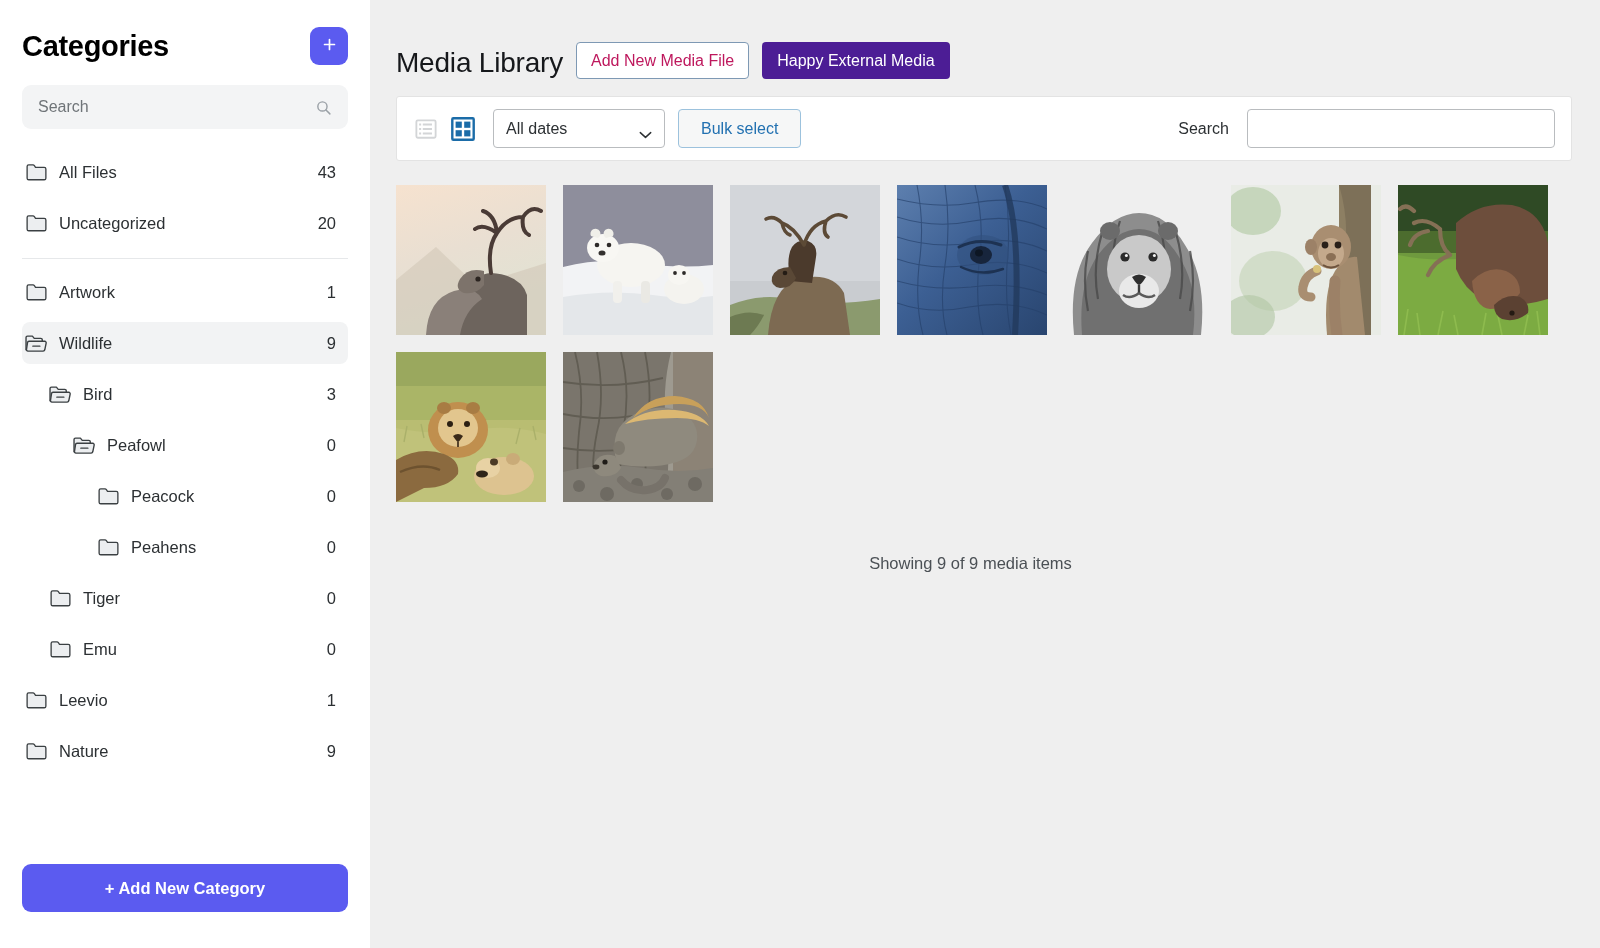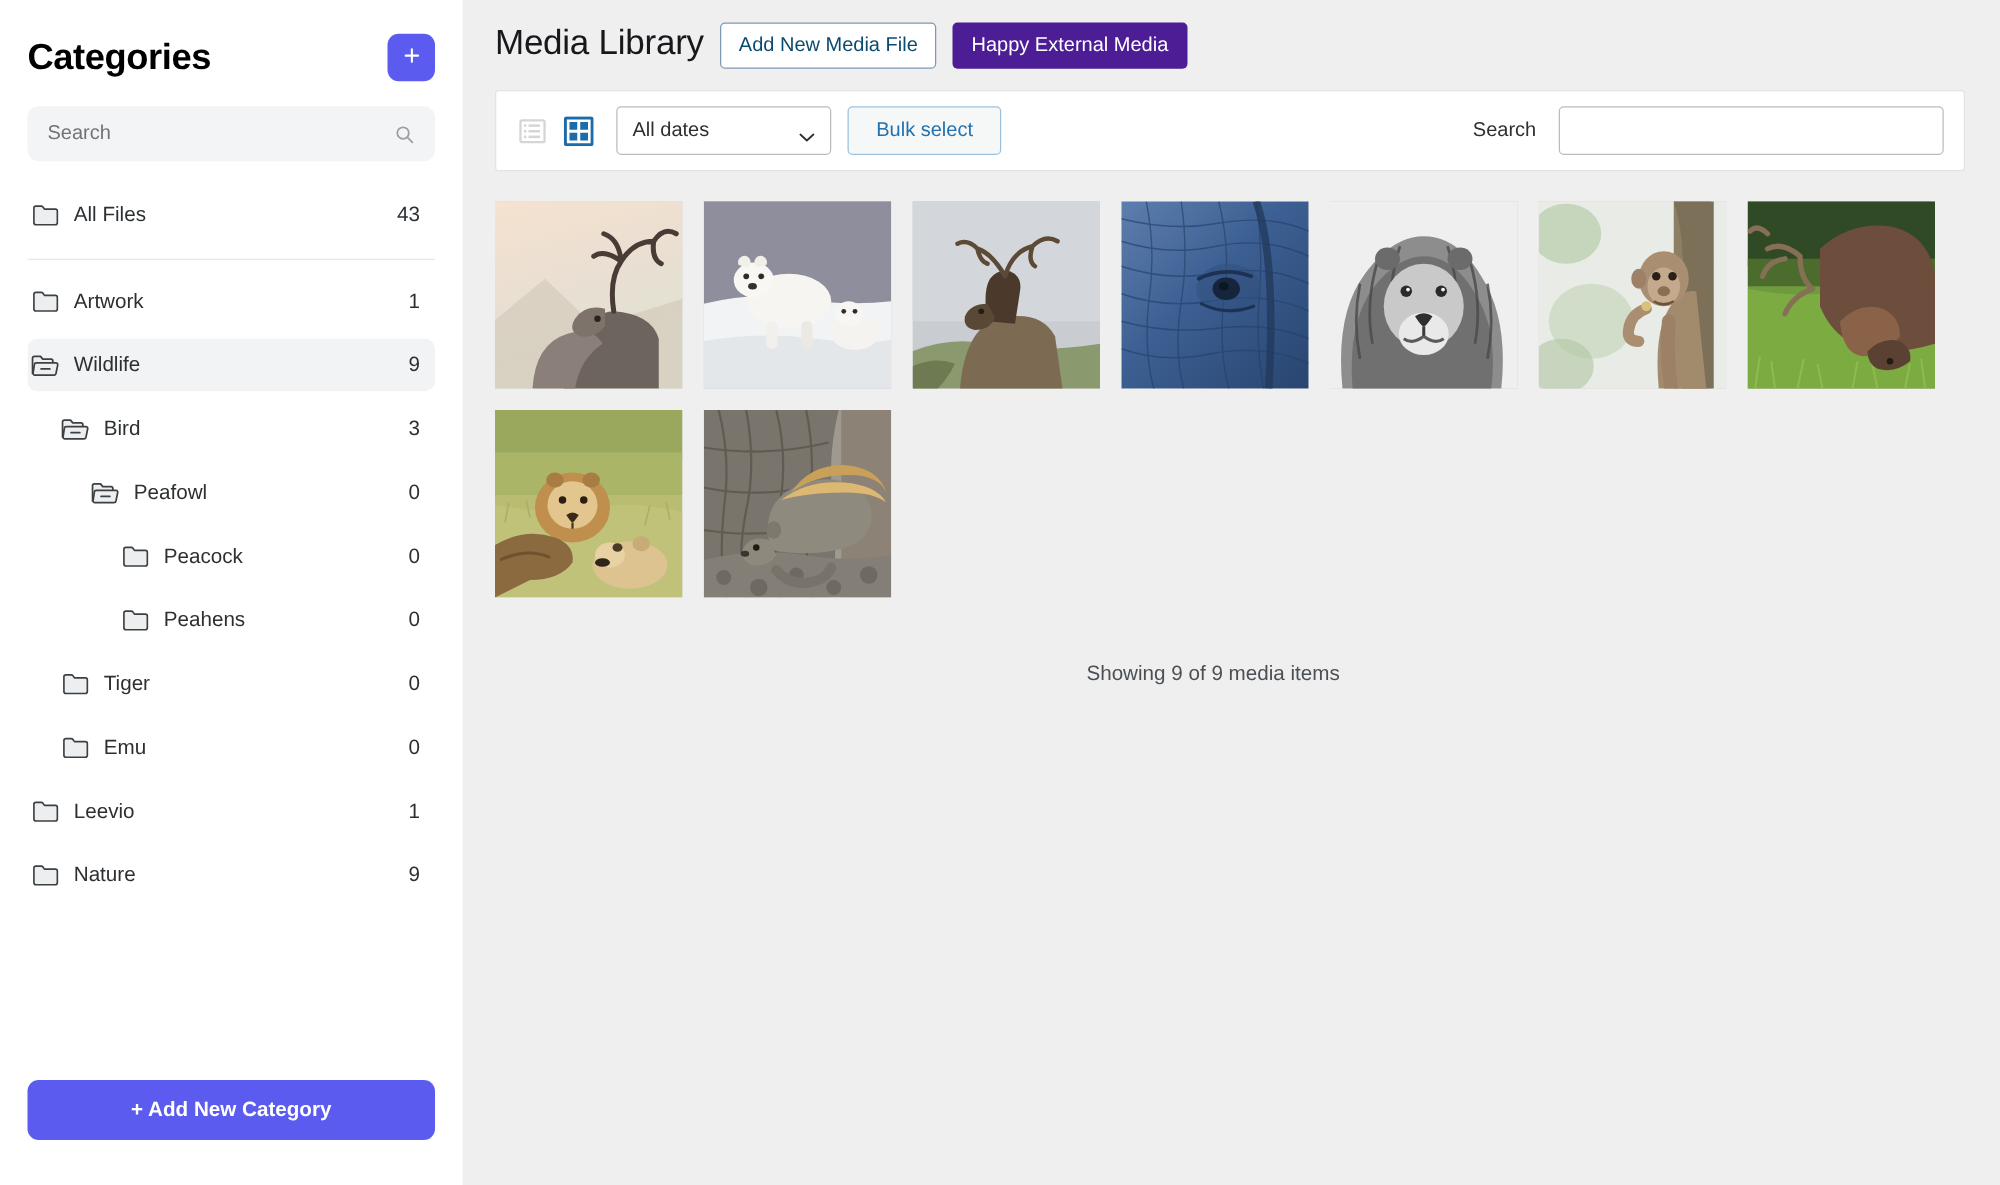--- a/index.html
+++ b/index.html
@@ -69,26 +69,26 @@
     font-family: inherit; font-size: 16.5px; font-weight: 700;
     display: flex; align-items: center; justify-content: center;
     flex: 0 0 48px;
   }
 
   
   .main {
     flex: 1 1 auto; background: #efefef; height: 948px;
     padding: 18px 0 0 26px; overflow: hidden; position: relative;
   }
-  .main-head { display: flex; align-items: flex-start; gap: 13px; margin-bottom: 17px; }
+  .main-head { display: flex; align-items: flex-end; gap: 13px; margin-bottom: 17px; }
   .ml-title { font-size: 28px; color: #16181b; font-weight: 400; letter-spacing: -0.2px; }
   .btn-outline {
-    border: 1px solid #7e99b4; background: #fff; color: #0c4a6e;
+    border: 1px solid #7e99b4; background: #fff; color: #be185d;
     border-radius: 4px; font-family: inherit; font-size: 16px;
-    padding: 8px 14px; cursor: pointer; line-height: 1.2;
+    padding: 8px 14px; cursor: pointer; line-height: 1.2; margin-top: 24px;
   }
   .btn-purple {
     border: none; background: #4c1d95; color: #fff;
     border-radius: 4px; font-family: inherit; font-size: 16px;
     padding: 9px 15px; cursor: pointer; line-height: 1.2;
   }
 
   .toolbar {
     background: #fff; border: 1px solid #e3e3e3; border-radius: 3px;
     height: 65px; margin-right: 28px;
@@ -161,20 +161,29 @@
     <div class="tree">
       <div id="primary-rows">
           <div class="row d0">
             <span class="fi">
               <svg viewBox="0 0 26 22" width="23" height="20" fill="none">
                 <path d="M2.4 18V4.8c0-1 .8-1.8 1.8-1.8h4.9c.6 0 1.1.3 1.5.8l1.3 1.9h9.9c1 0 1.8.8 1.8 1.8V18c0 1-.8 1.8-1.8 1.8H4.2c-1 0-1.8-.8-1.8-1.8z" stroke="#3b4043" stroke-width="1.5" stroke-linejoin="round" fill="#eceef0"></path>
               </svg>
             </span>
             <span class="lbl">All Files</span>
             <span class="cnt">43</span>
+          </div>
+          <div class="row d0">
+            <span class="fi">
+              <svg viewBox="0 0 26 22" width="23" height="20" fill="none">
+                <path d="M2.4 18V4.8c0-1 .8-1.8 1.8-1.8h4.9c.6 0 1.1.3 1.5.8l1.3 1.9h9.9c1 0 1.8.8 1.8 1.8V18c0 1-.8 1.8-1.8 1.8H4.2c-1 0-1.8-.8-1.8-1.8z" stroke="#3b4043" stroke-width="1.5" stroke-linejoin="round" fill="#eceef0"></path>
+              </svg>
+            </span>
+            <span class="lbl">Uncategorized</span>
+            <span class="cnt">20</span>
           </div>
         </div>
       <div class="divider"></div>
       <div id="tree-rows">
           <div class="row d0">
             <span class="fi">
               <svg viewBox="0 0 26 22" width="23" height="20" fill="none">
                 <path d="M2.4 18V4.8c0-1 .8-1.8 1.8-1.8h4.9c.6 0 1.1.3 1.5.8l1.3 1.9h9.9c1 0 1.8.8 1.8 1.8V18c0 1-.8 1.8-1.8 1.8H4.2c-1 0-1.8-.8-1.8-1.8z" stroke="#3b4043" stroke-width="1.5" stroke-linejoin="round" fill="#eceef0"></path>
               </svg>
             </span>

